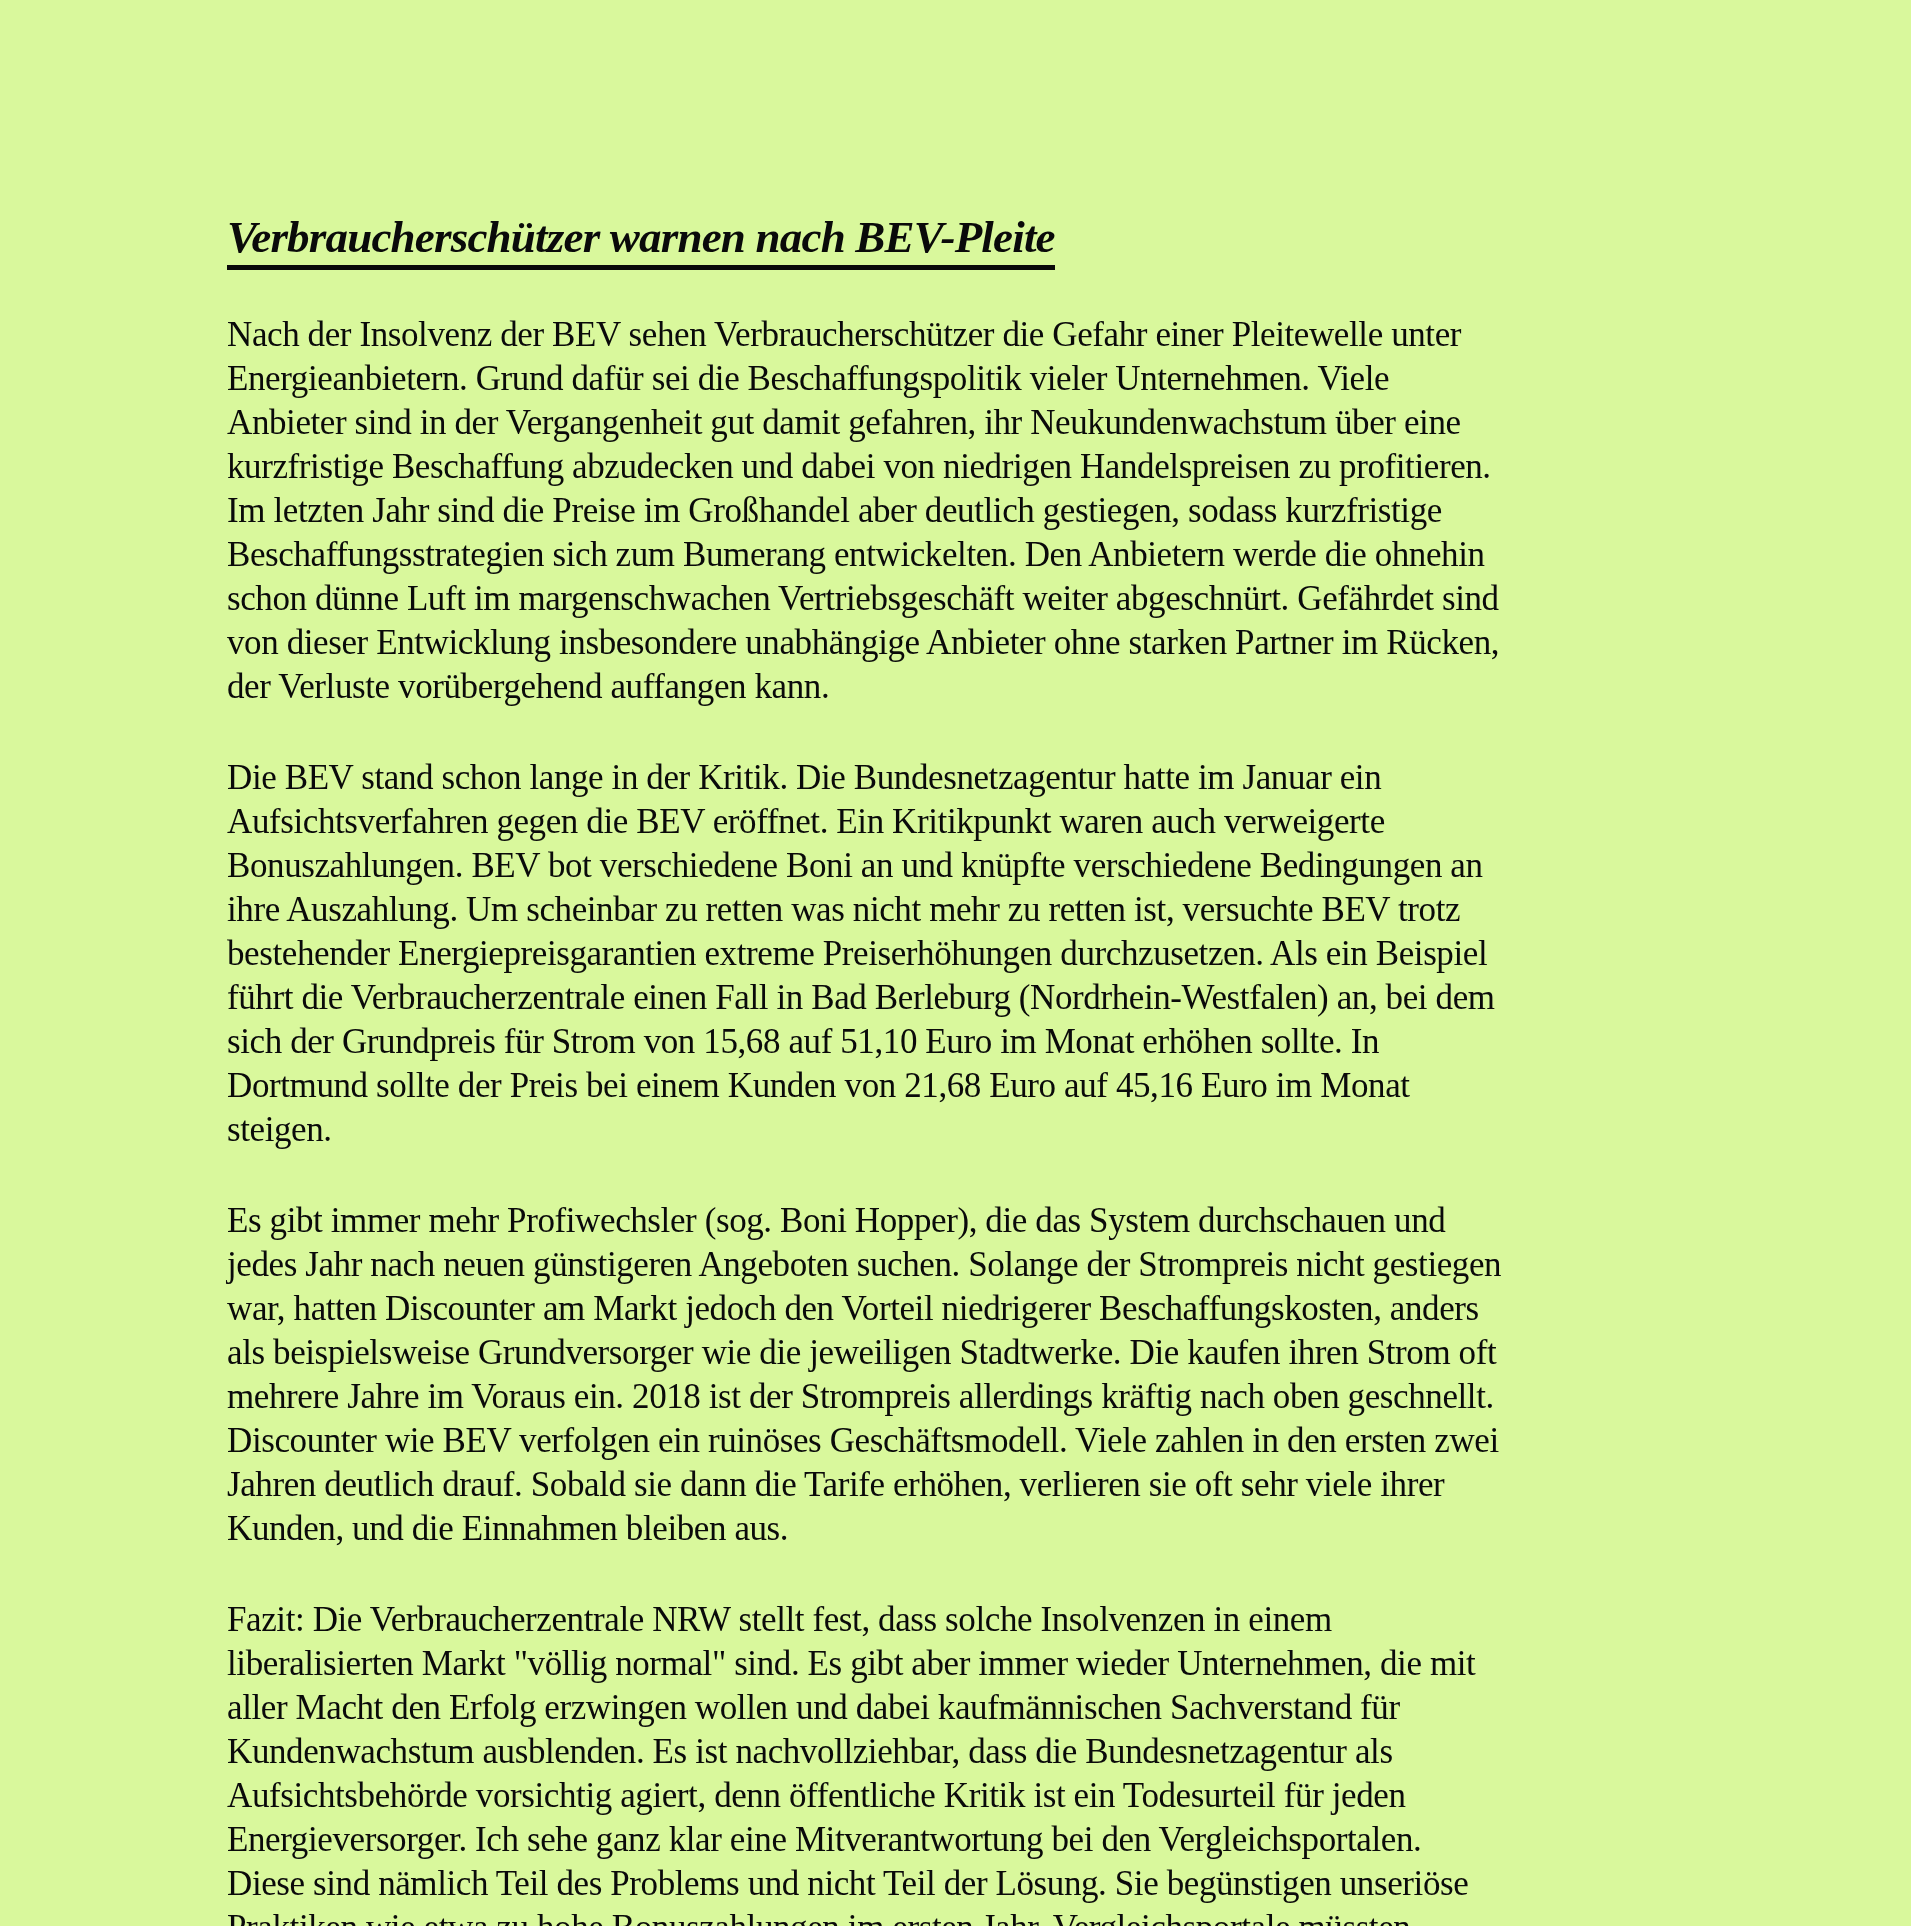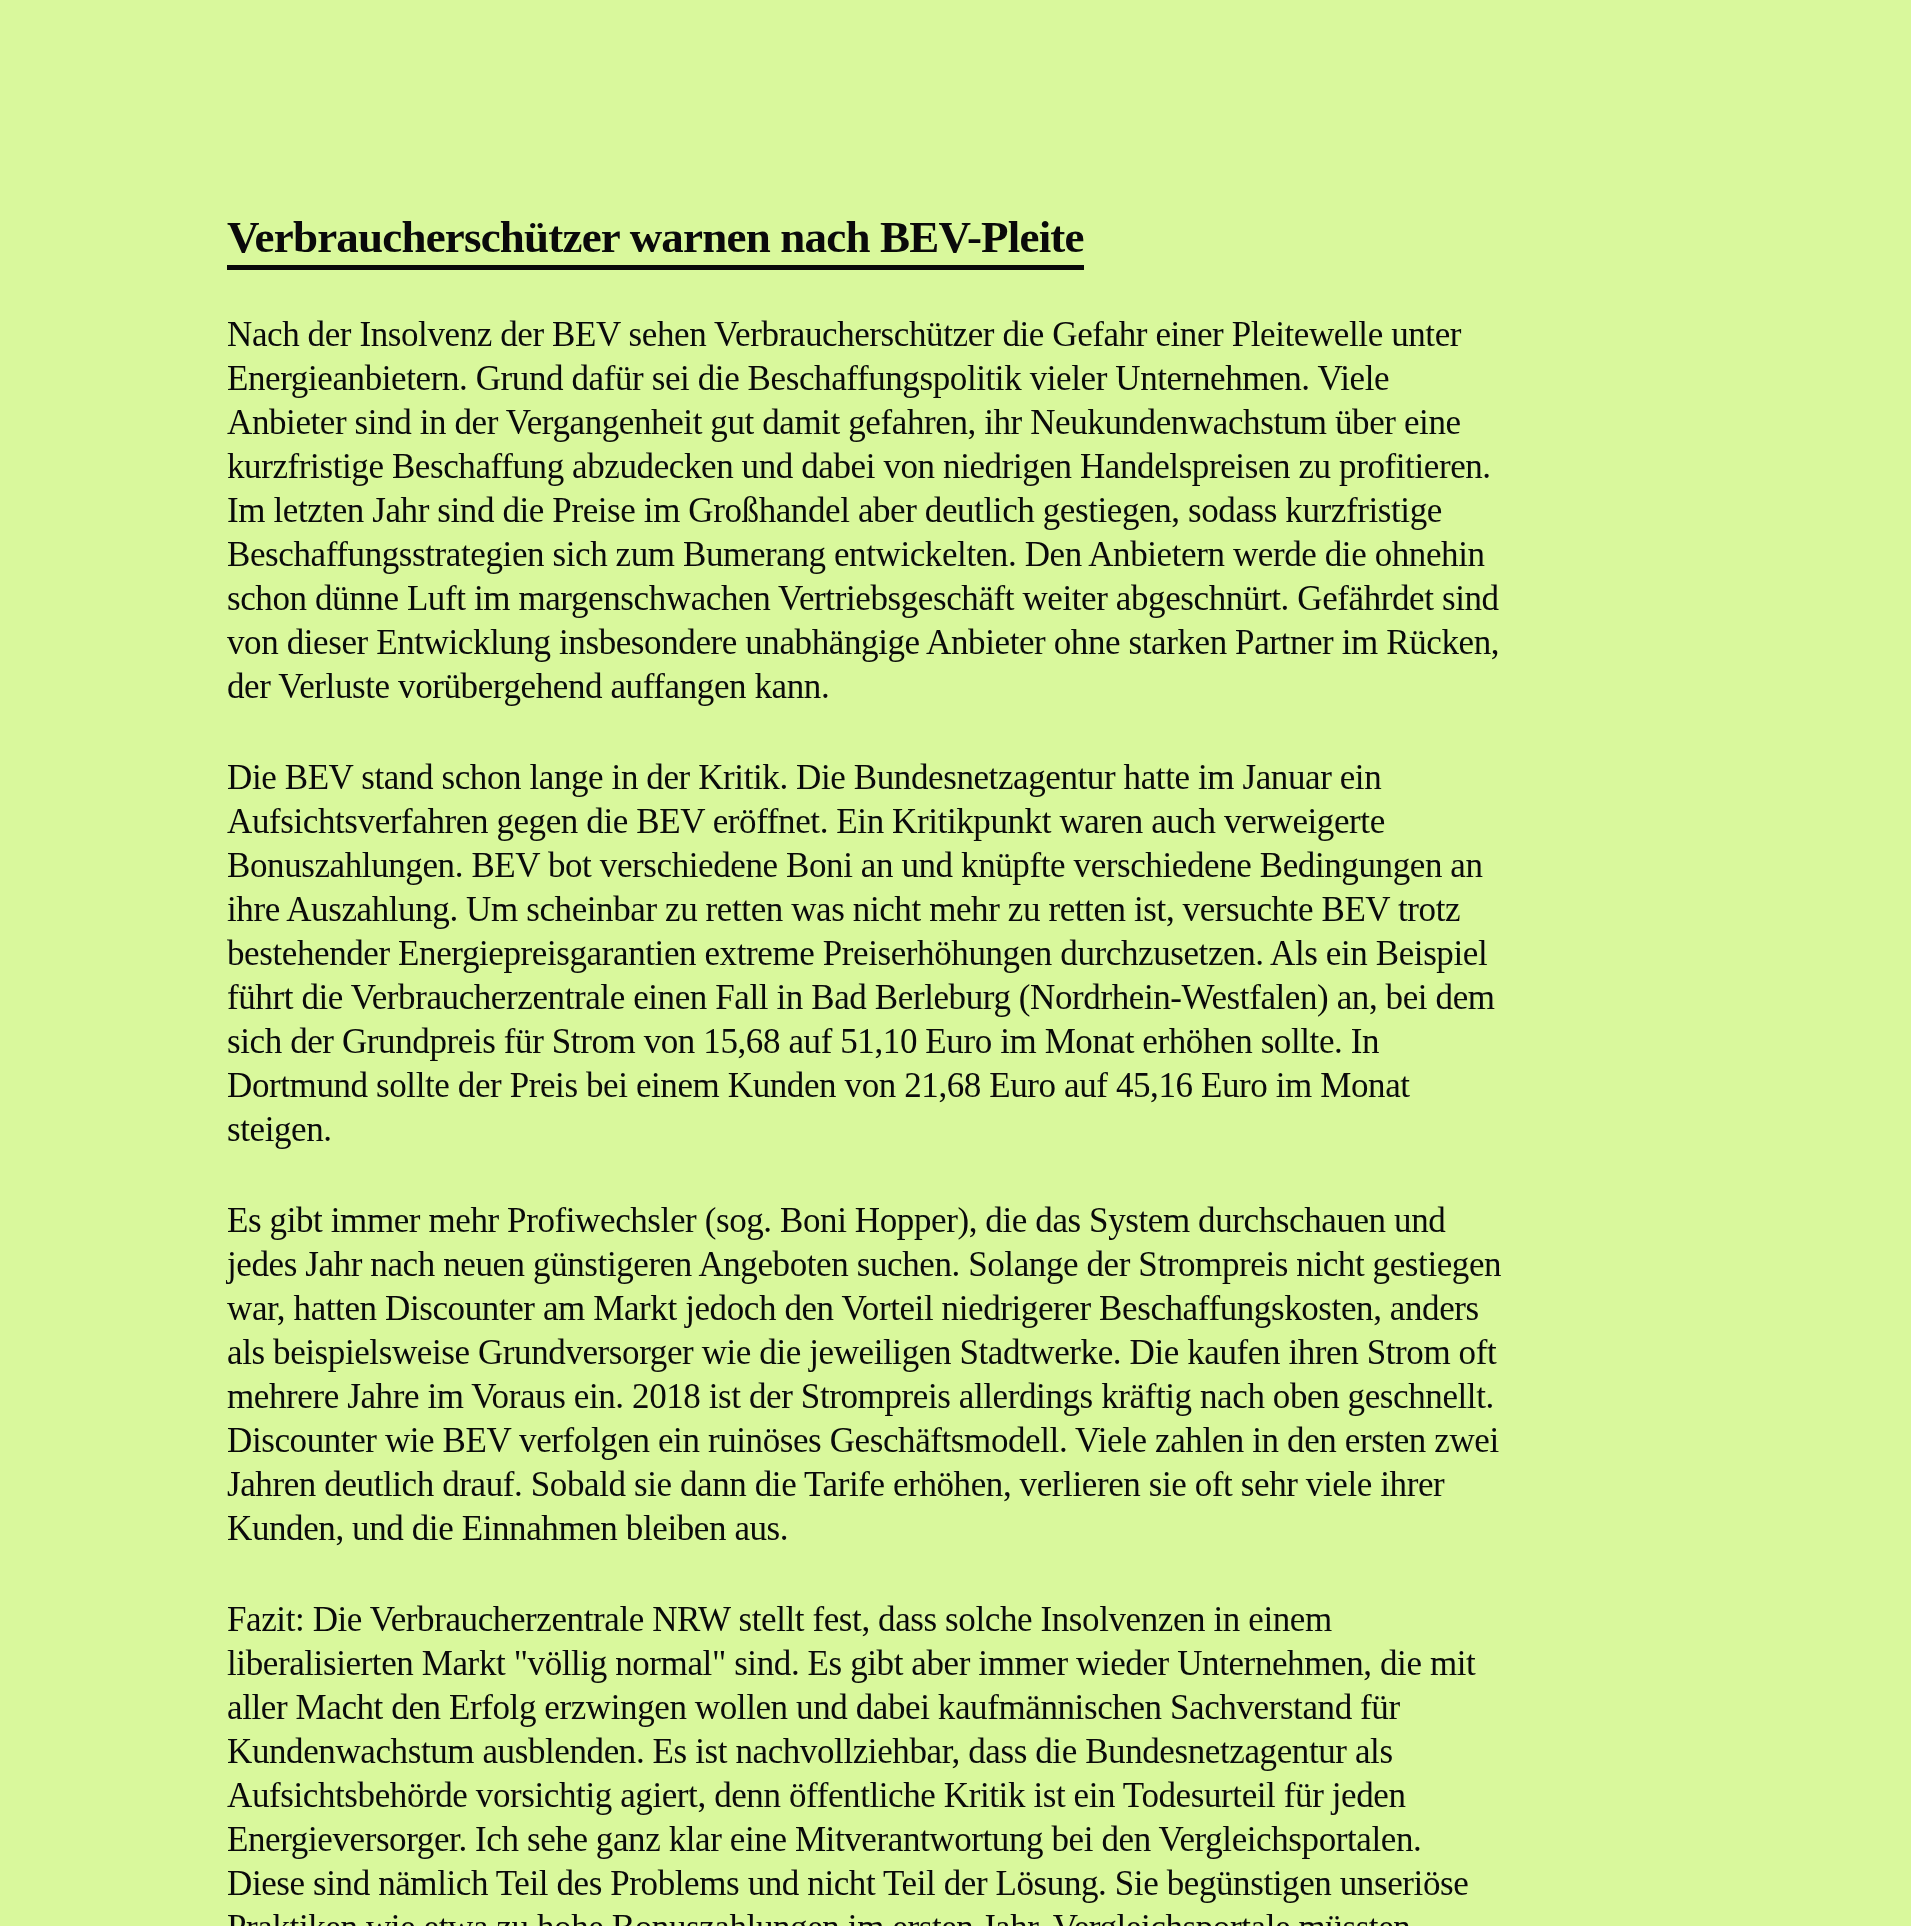--- a/index.html
+++ b/index.html
@@ -21,20 +21,21 @@
     background: #d9f89c;
     color: #0a0a0a;
     font-family: "Liberation Serif", "DejaVu Serif", serif;
   }
   .doc-heading {
     display: table;              
     margin: 0 0 43px 0;
     font-size: 45px;
     line-height: 1.05;
     font-weight: 700;
+    font-style: italic;
     letter-spacing: -0.8px;
     border-bottom: 5.4px solid #0a0a0a;
     padding-bottom: 3.9px;
   }
   .body-par {
     margin: 12px 0 47px 0;
     font-size: 35px;
     line-height: 44px;
     letter-spacing: -0.4px;
     white-space: pre;            

